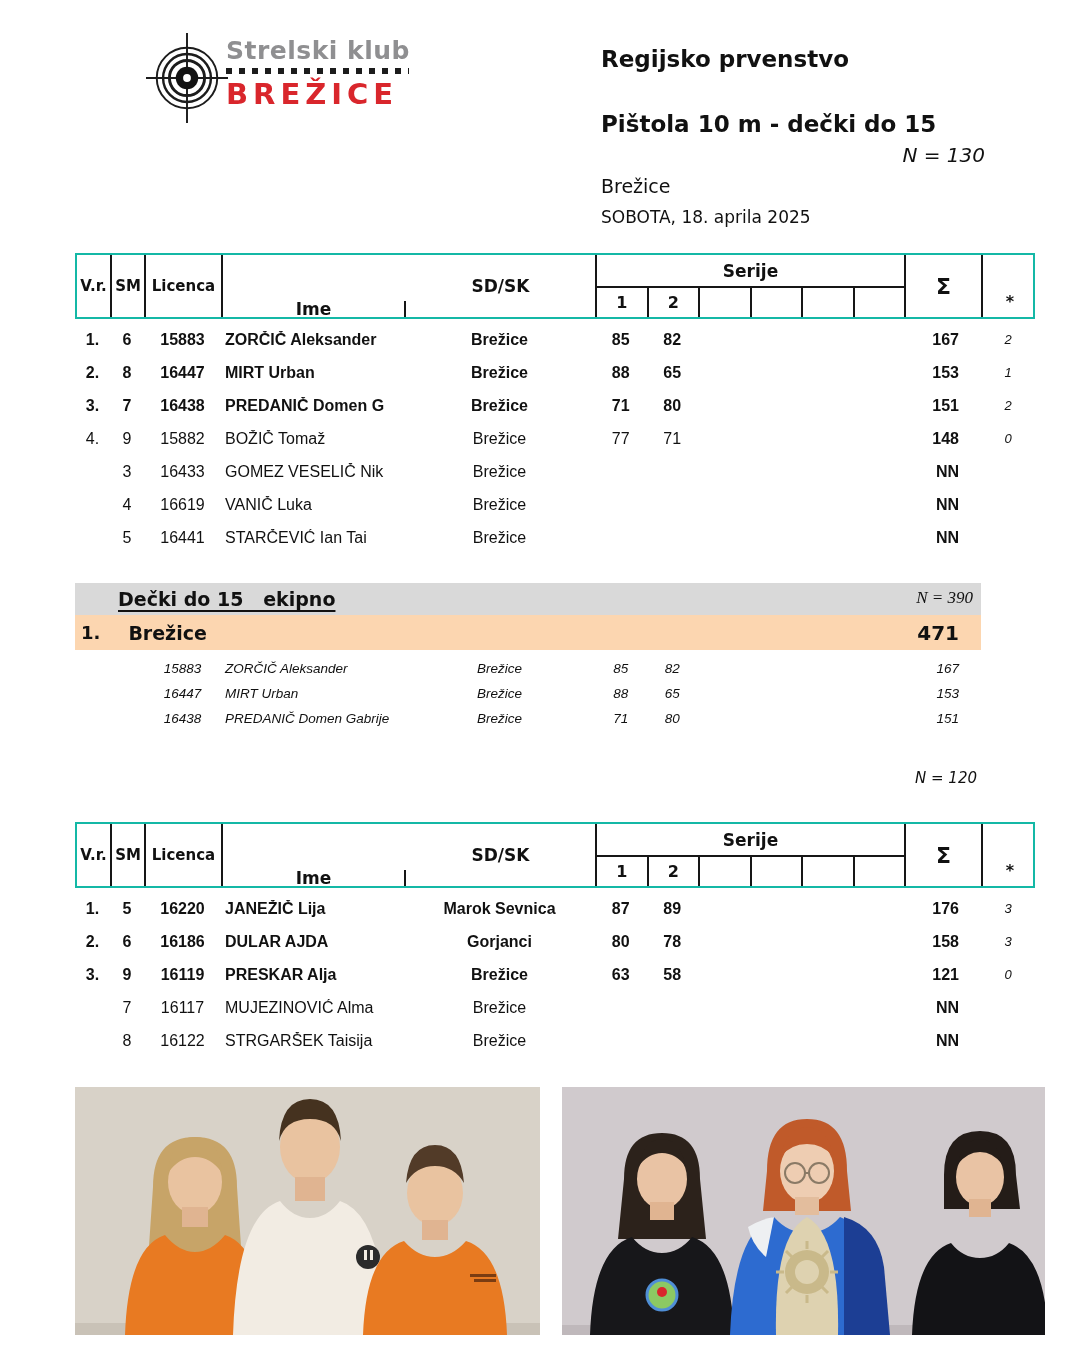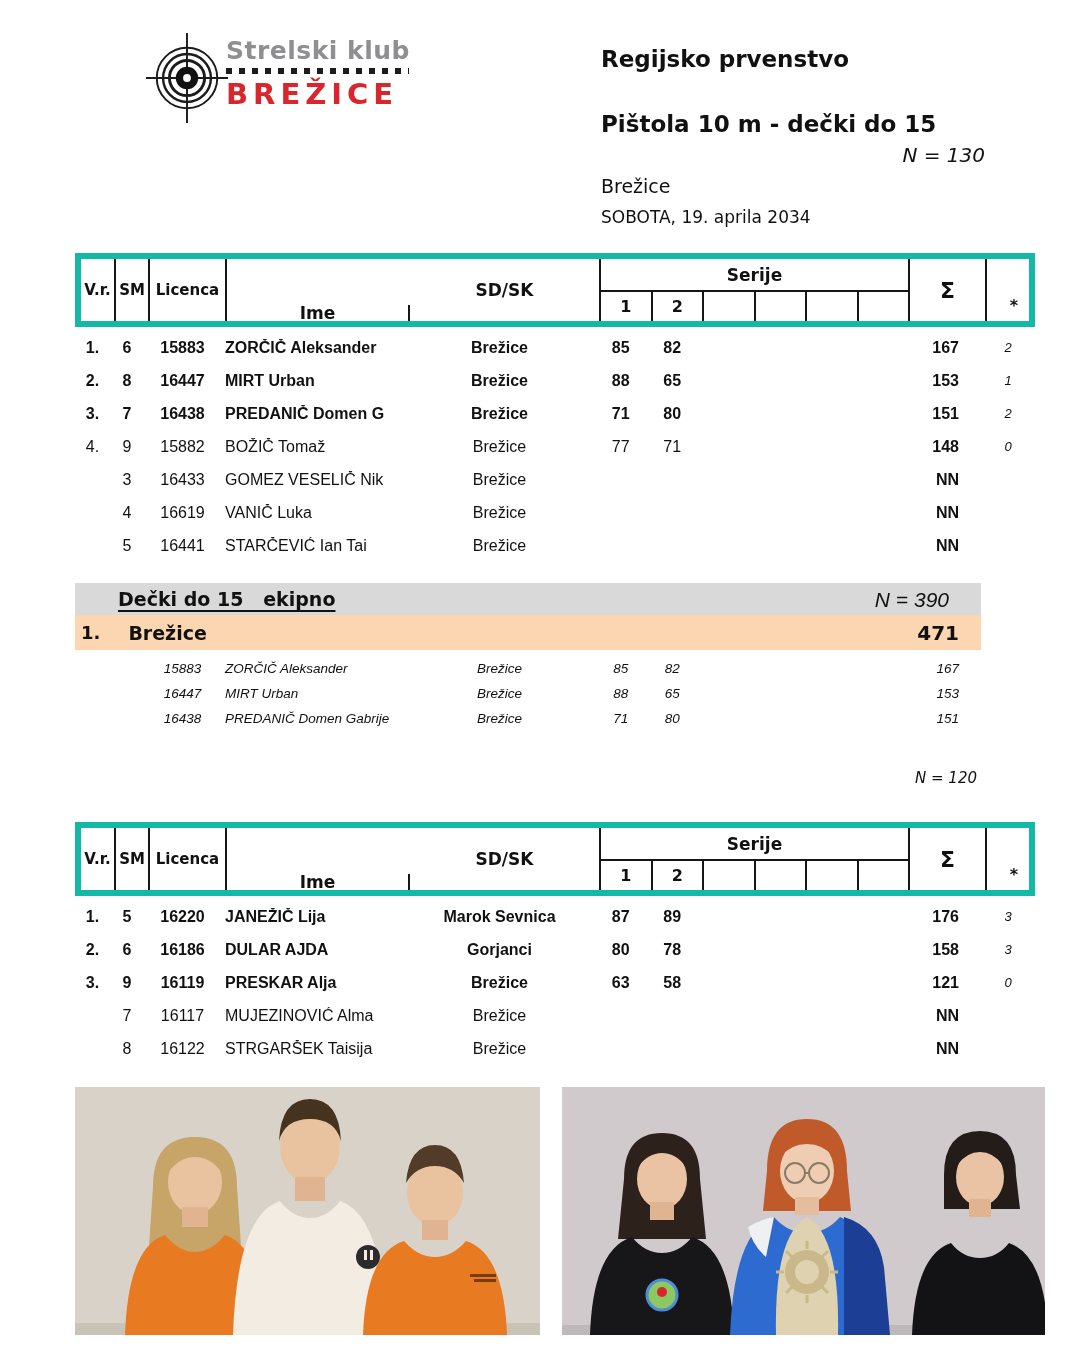--- a/index.html
+++ b/index.html
@@ -20,21 +20,21 @@
   .h-title{left:601px;top:46px;font-size:23px;font-weight:bold;}
   .h-event{left:601px;top:111px;font-size:23px;font-weight:bold;}
   .h-n1{left:600px;top:143px;width:385px;text-align:right;font-size:20px;font-style:italic;}
   .h-loc{left:601px;top:175px;font-size:19px;}
   .h-date{left:601px;top:207px;font-size:17px;}
   
   .tblwrap{position:absolute;left:75px;width:960px;}
   .t1{top:253px;} .t2{top:822px;}
   :root{--cols:35px 34px 77px 183px 191px 51.5px 51.5px 51.5px 51.5px 51.5px 51.5px 77px 54px;}
   .thead{display:grid;grid-template-columns:35px 34px 77px 183px 191px 51.5px 51.5px 51.5px 51.5px 51.5px 51.5px 77px 54px;
-    grid-template-rows:33px 29px;border:6px solid #14b8a6;box-sizing:border-box;width:960px;
+    grid-template-rows:33px 29px;border:2px solid #14b8a6;box-sizing:border-box;width:960px;
     font-weight:bold;font-family:"DejaVu Sans",sans-serif;}
   .th{border-right:2px solid #161616;display:flex;align-items:center;justify-content:center;box-sizing:border-box;font-size:16px;}
   .c-vr{grid-area:1/1/3/2;font-size:15px;}
   .c-sm{grid-area:1/2/3/3;font-size:15px;}
   .c-lic{grid-area:1/3/3/4;font-size:15px;}
   .c-ime{grid-area:1/4/3/5;font-size:17px;margin-top:46px;}
   .c-sd{grid-area:1/5/3/6;font-size:17px;}
   .c-serije{grid-area:1/6/2/12;border-bottom:2px solid #161616;font-size:17px;}
   .c-s1{grid-area:2/6/3/7;}.c-s2{grid-area:2/7/3/8;}
   .c-e1{grid-area:2/8/3/9;}.c-e2{grid-area:2/9/3/10;}.c-e3{grid-area:2/10/3/11;}.c-e4{grid-area:2/11/3/12;}
@@ -48,21 +48,21 @@
   .b-sm,.b-lic,.b-sd,.b-s{text-align:center;}
   .b-ime{text-align:left;padding-left:4px;}
   .b-sum{text-align:right;padding-right:22px;font-weight:bold;}
   .b-star{text-align:center;font-style:italic;font-size:13px;}
   .ranked .b-vr,.ranked .b-sm,.ranked .b-lic,.ranked .b-ime,.ranked .b-sd,.ranked .b-s{font-weight:bold;}
   
   .teamwrap{position:absolute;left:75px;top:583px;width:906px;}
   .team-graybar{height:32px;background:#d9d9d9;position:relative;display:flex;align-items:center;}
   .team-title{margin-left:43px;font-family:"DejaVu Sans",sans-serif;font-weight:bold;font-size:19px;
     text-decoration:underline;text-decoration-thickness:2px;text-underline-offset:4px;white-space:pre;}
-  .team-n{position:absolute;right:32px;top:5px;font-family:Liberation Sans, sans-serif;font-style:italic;font-size:21px;}
+  .team-n{position:absolute;right:8px;top:5px;font-family:Liberation Serif, serif;font-style:italic;font-size:17px;}
   .team-orangebar{height:35px;background:#fcd6b0;position:relative;display:flex;align-items:center;
     font-family:"DejaVu Sans",sans-serif;font-weight:bold;}
   .team-rank{margin-left:6px;font-size:18px;}
   .team-name{margin-left:28px;font-size:19px;}
   .team-total{position:absolute;right:22px;font-size:20px;}
   .mrow{height:25px;font-style:italic;font-size:13.5px;}
   .mrow .b-sum{font-weight:normal;font-size:13.5px;}
   .mrow:first-of-type{margin-top:6px;}
   
   .ev2{position:absolute;left:75px;top:760px;width:906px;height:42px;}
@@ -92,21 +92,21 @@
       <div class="logo-club" style="color: rgb(143, 143, 145);">Strelski klub</div>
       <div class="logo-dots"></div>
       <div class="logo-city" style="color: rgb(217, 38, 44);">BREŽICE</div>
     </div>
   </div>
 
   <div class="hline h-title">Regijsko prvenstvo</div>
   <div class="hline h-event">Pištola 10 m - dečki do 15</div>
   <div class="hline h-n1">N = 130</div>
   <div class="hline h-loc">Brežice</div>
-  <div class="hline h-date">SOBOTA, 19. aprila 2034</div>
+  <div class="hline h-date">SOBOTA, 18. aprila 2025</div>
 
   <div class="tblwrap t1">
     <div class="thead">
       <div class="th c-vr">V.r.</div>
       <div class="th c-sm">SM</div>
       <div class="th c-lic">Licenca</div>
       <div class="th c-ime">Ime</div>
       <div class="th c-sd">SD/SK</div>
       <div class="th c-serije">Serije</div>
       <div class="th c-s1">1</div>

